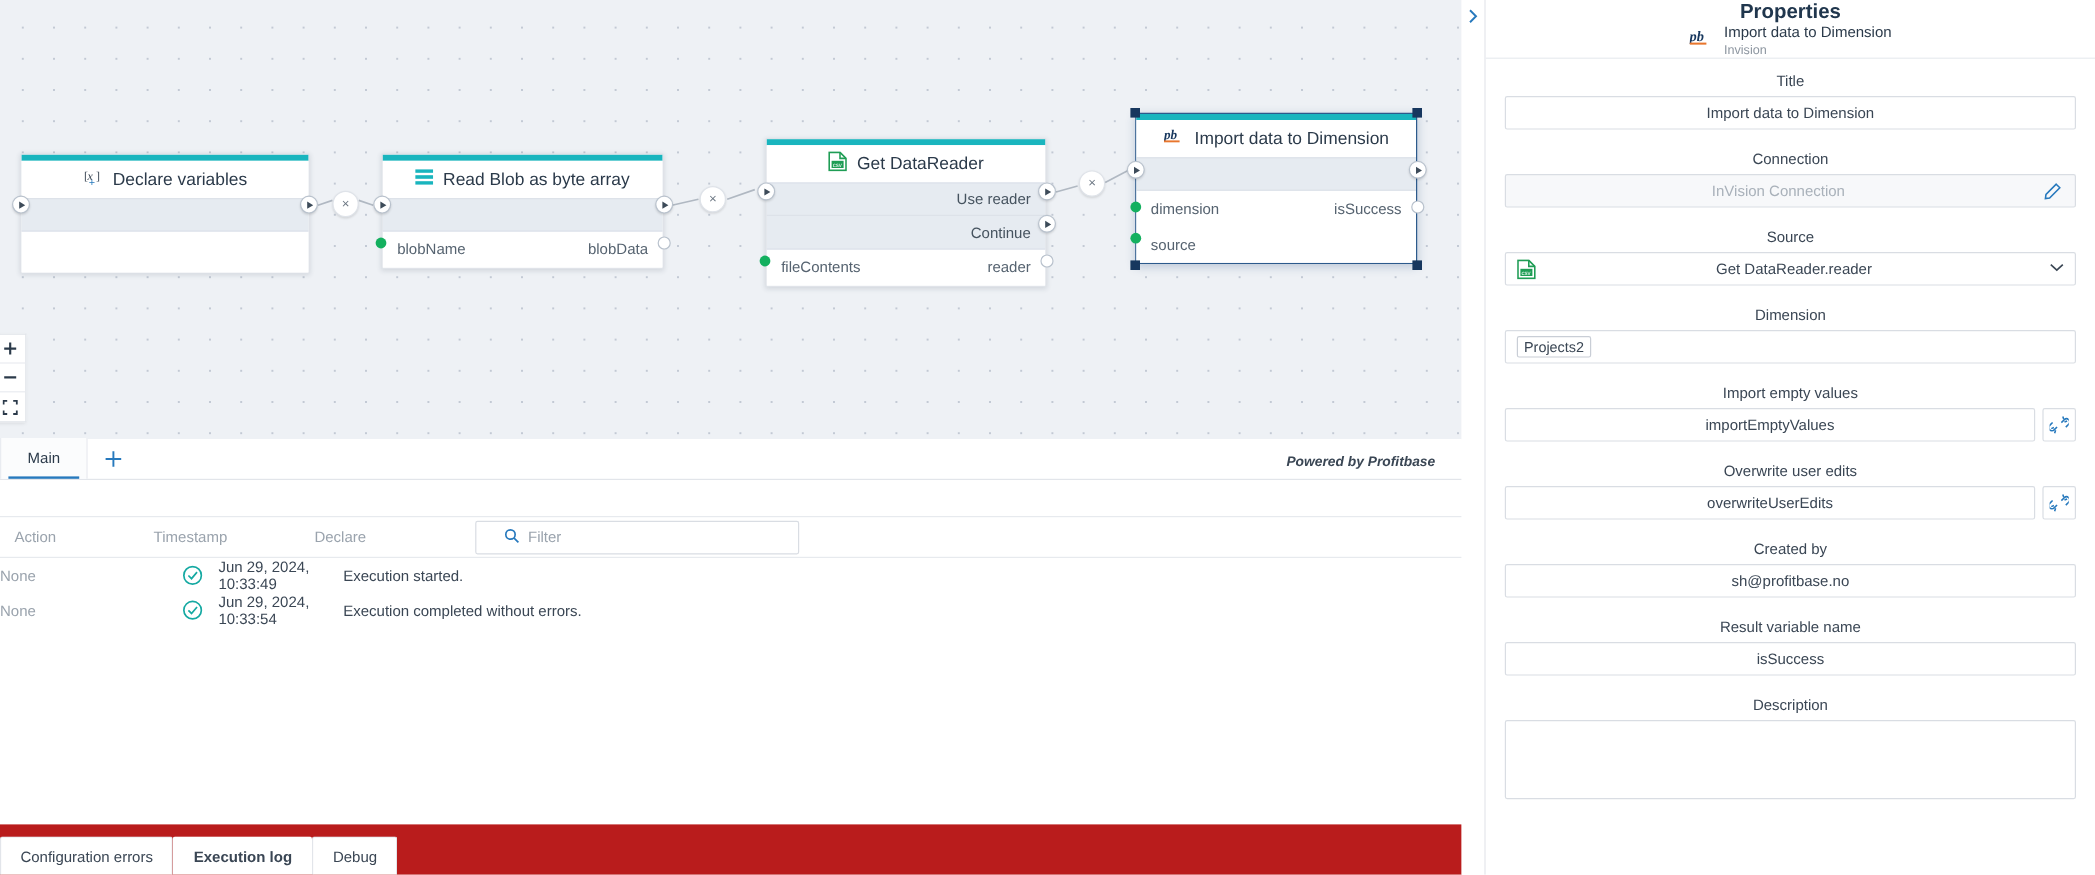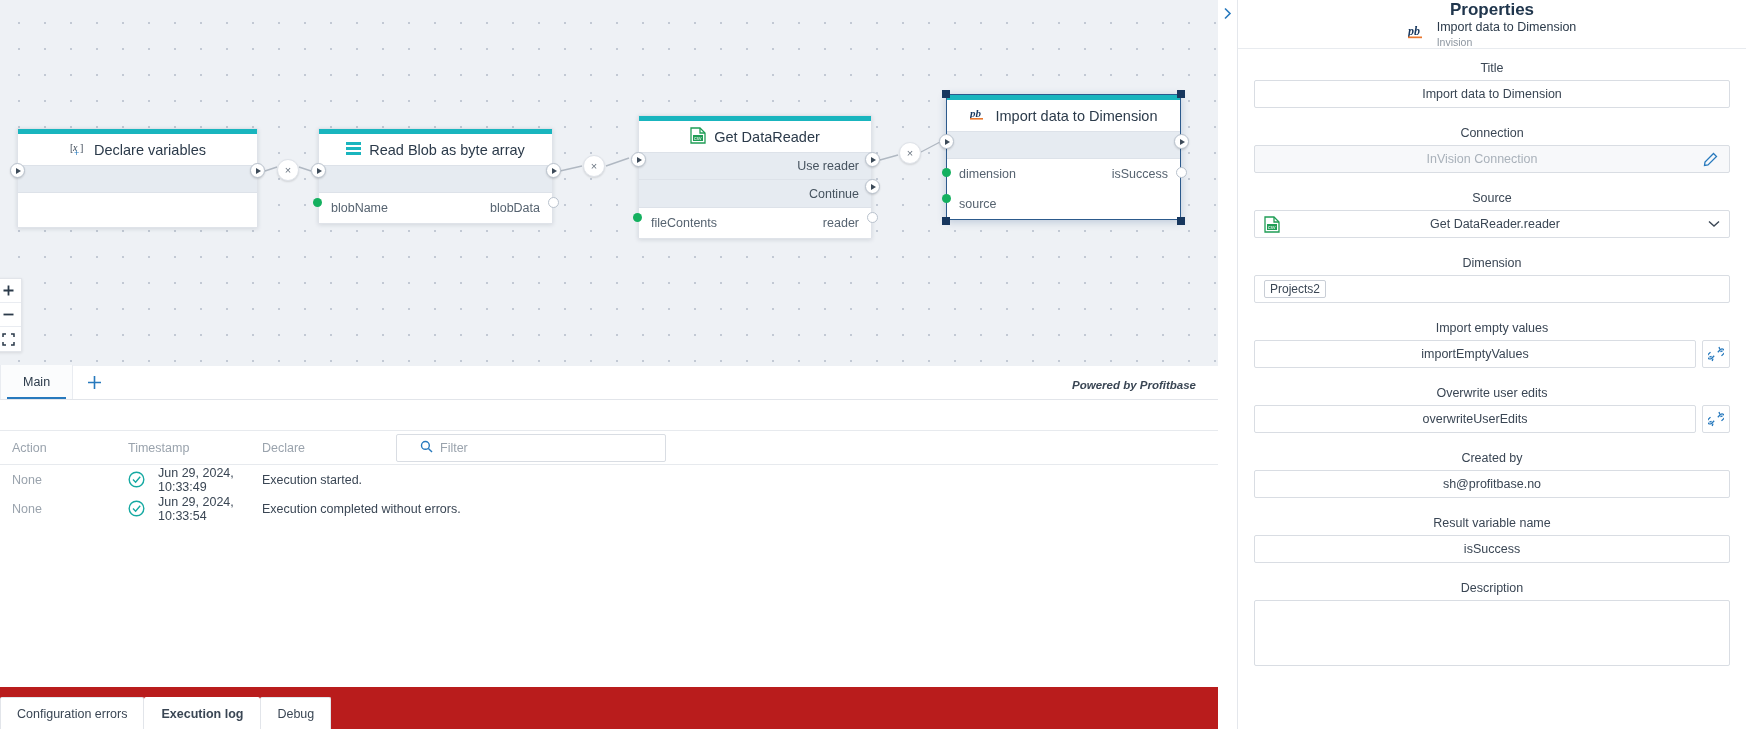--- a/index.html
+++ b/index.html
@@ -152,21 +152,21 @@
     font-size: 12.5px; color: #9aa3ad;
   }
   .filter-box input {
     border: none; outline: none; font-size: 12.5px; font-family: inherit;
     color: #3a4654; background: transparent; width: 100%;
   }
   .filter-box input::placeholder { color: #9aa3ad; }
   .log-row {
     height: 29px; display: flex; align-items: center; font-size: 12.5px; color: #3a4654;
   }
-  .log-row .c-action { width: 128px; padding-left: 12px; color: #9aa3ad; }
+  .log-row .c-action { width: 152px; padding-left: 0; color: #9aa3ad; }
   .log-row .c-icon { width: 30px; display: flex; align-items: center; }
   .log-row .c-ts { width: 104px; }
   .log-row .c-msg { flex: 1; }
 
   
   #bottom-bar {
     position: absolute; left: 0; top: 687px; width: 1218px; height: 42px;
     background: #b91c1c; display: flex; align-items: flex-end; gap: 0;
   }
   #bottom-bar .btab {

